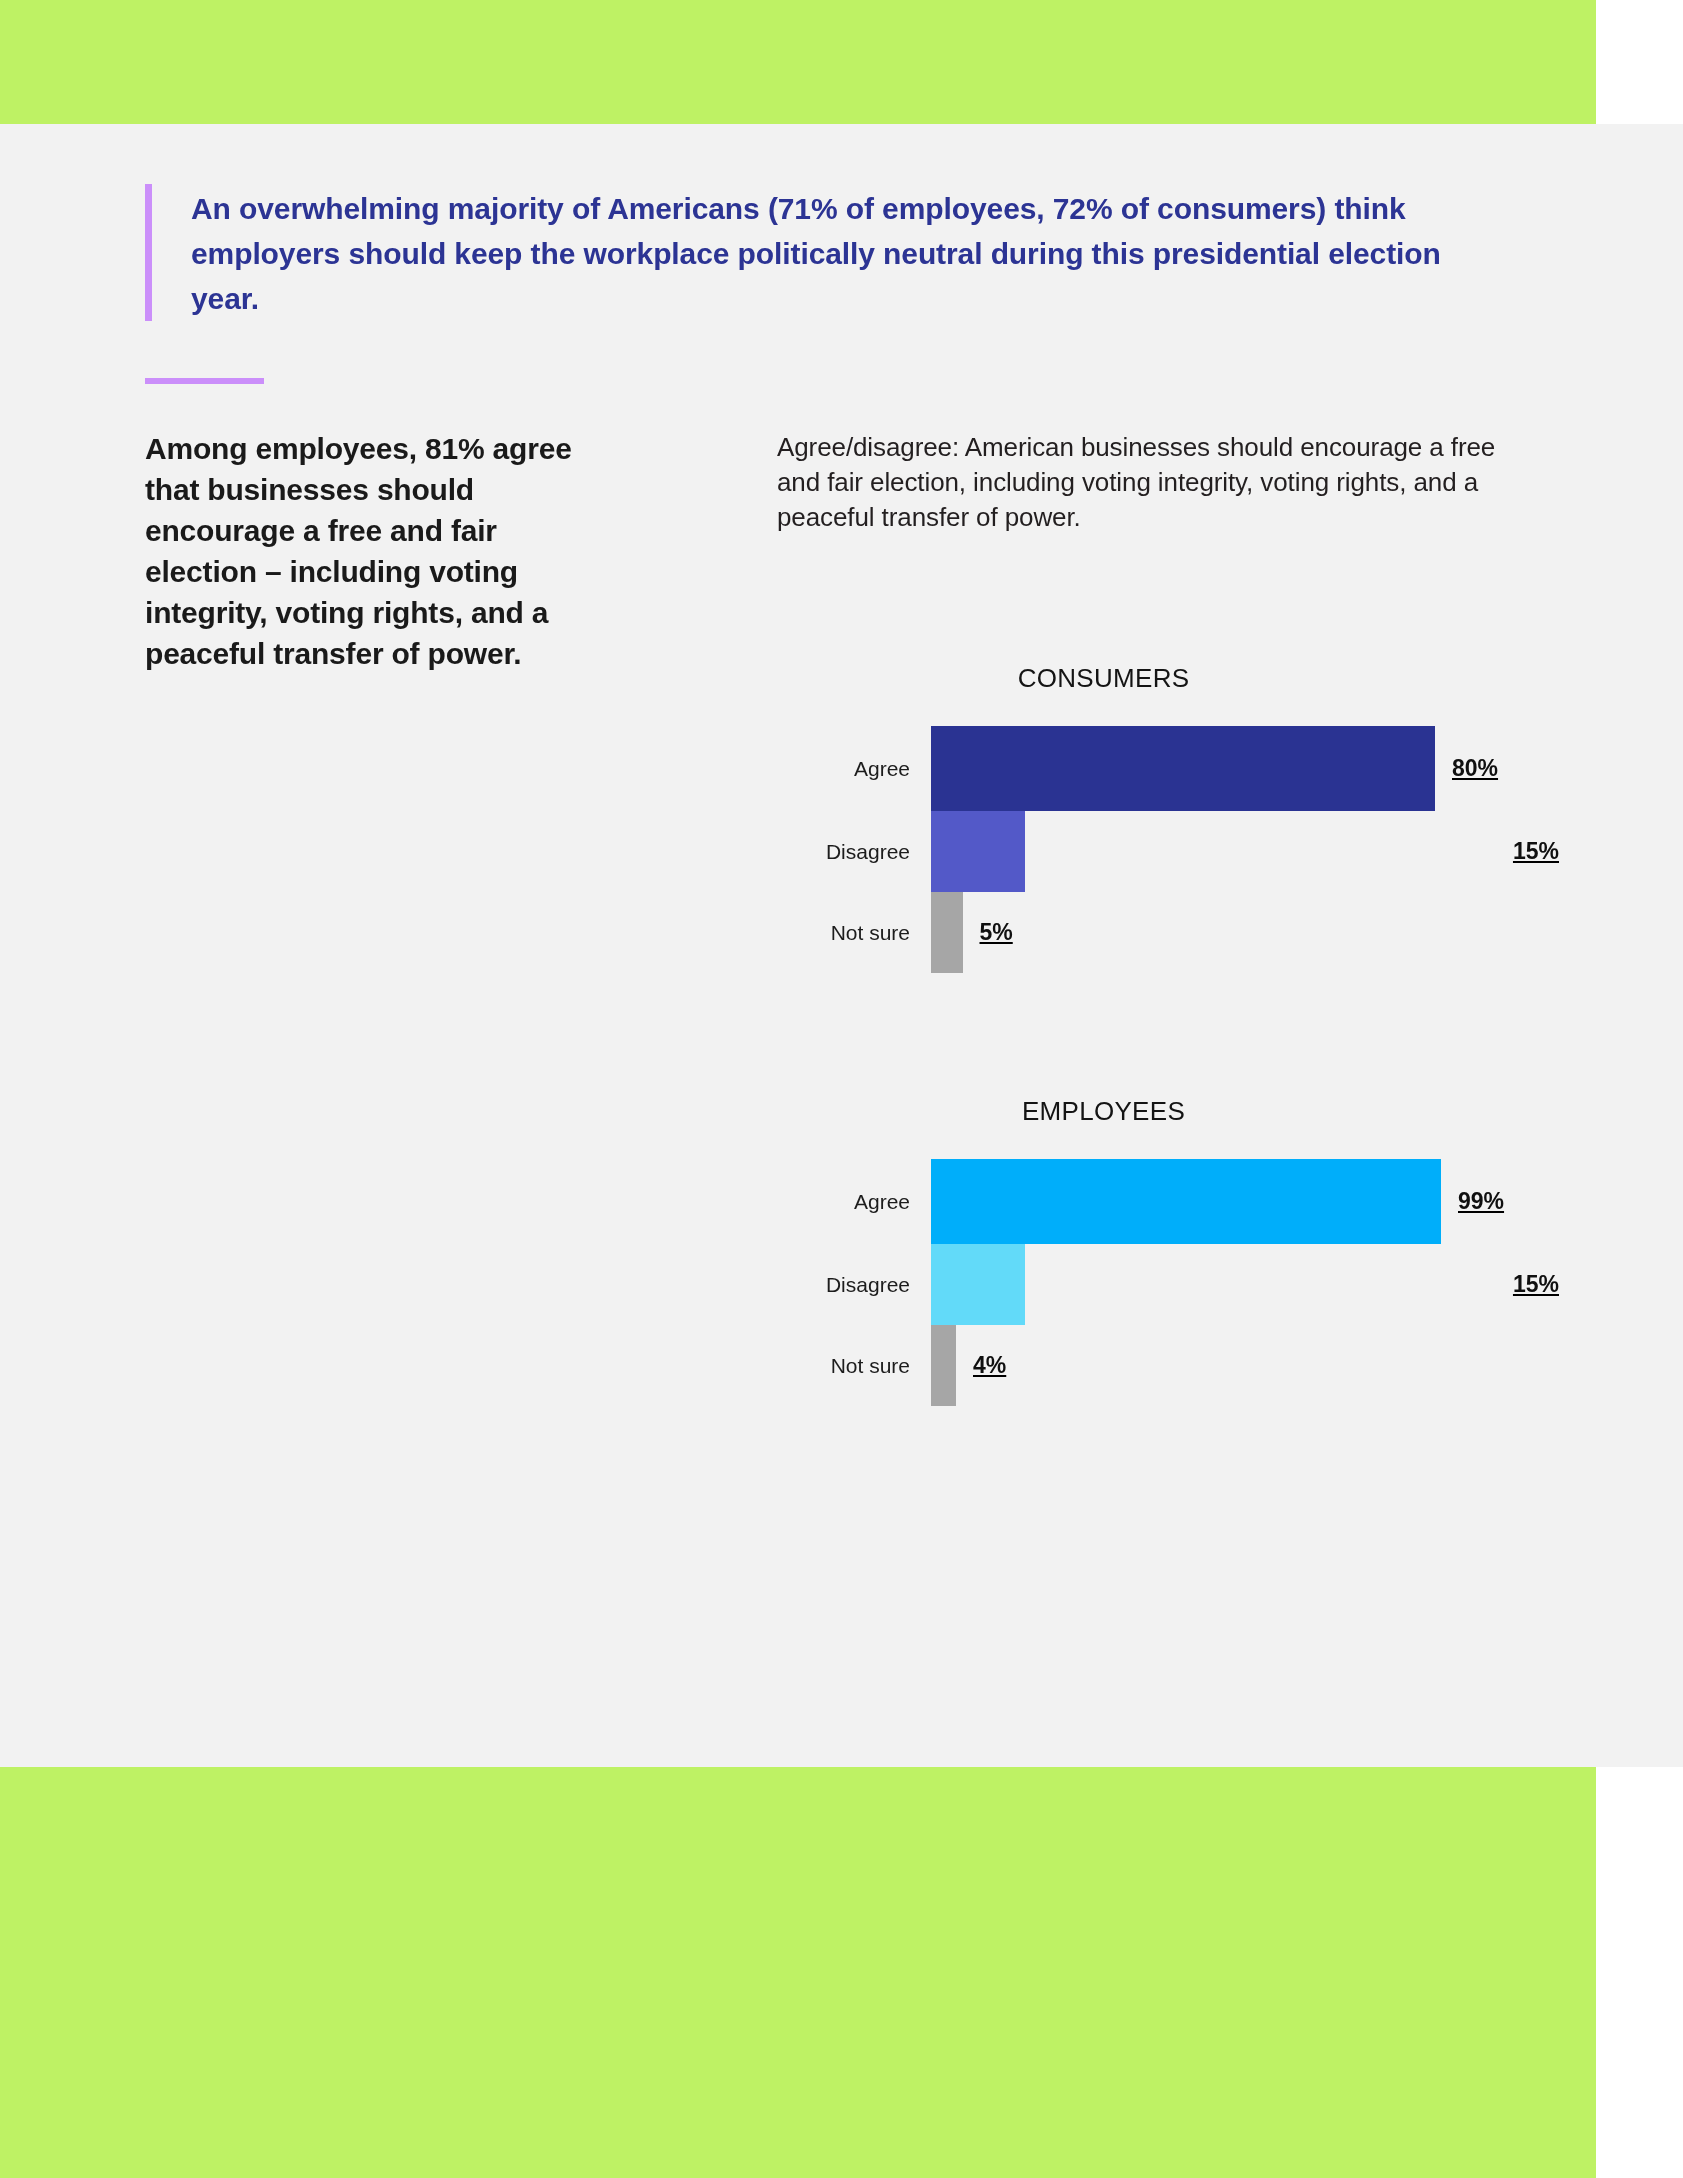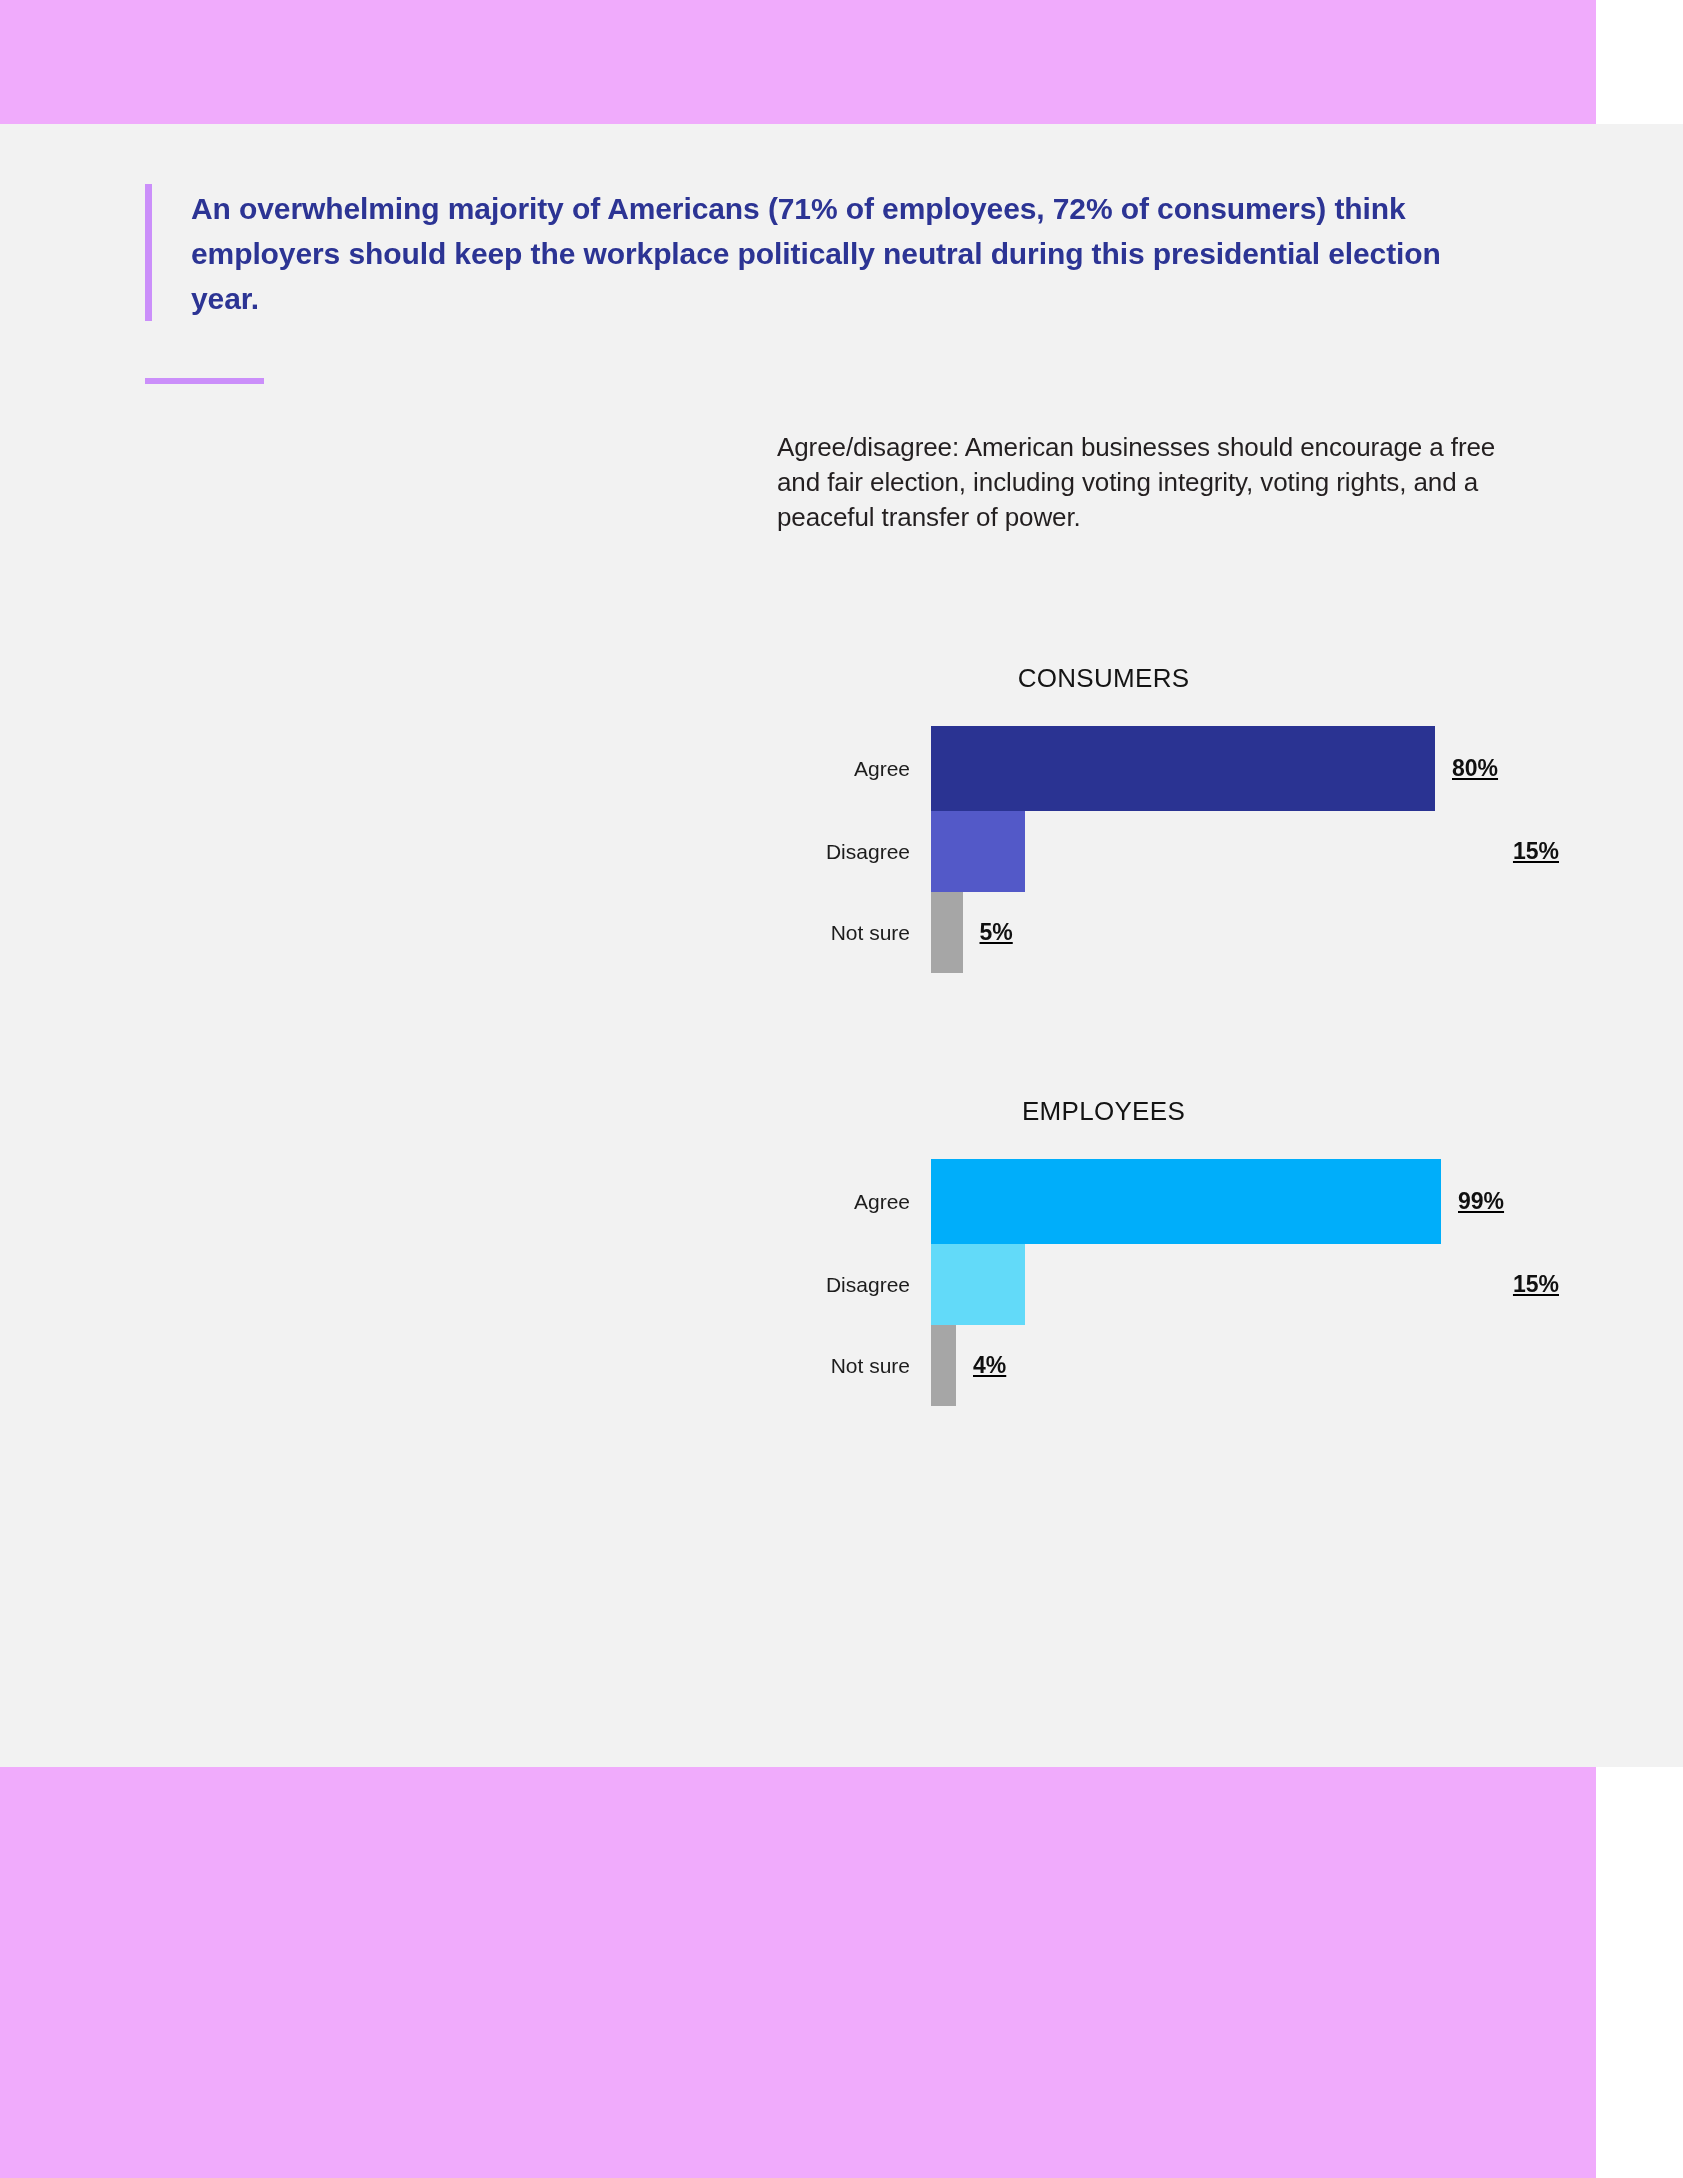--- a/index.html
+++ b/index.html
@@ -9,21 +9,21 @@
     height: 2178px;
     background: #ffffff;
     font-family: "Liberation Sans", sans-serif;
     overflow: hidden;
   }
 
   #page {
     position: relative;
     width: 1596px;
     height: 2178px;
-    background: #f0abfc;
+    background: #bef264;
   }
 
   
   #gray-panel {
     position: absolute;
     left: 0;
     top: 124px;
     width: 1683px;
     height: 1643px;
     background: #f2f2f2;
@@ -167,20 +167,21 @@
 
   <div id="gray-panel"></div>
 
   <div id="headline-block">
     <div id="headline-rule"></div>
     <div id="headline-text">An overwhelming majority of Americans (71% of employees, 72% of consumers) think employers should keep the workplace politically neutral during this presidential election year.</div>
   </div>
 
   <div id="purple-divider"></div>
 
+  <div id="left-summary">Among employees, 81% agree that businesses should encourage a free and fair election – including voting integrity, voting rights, and a peaceful transfer of power.</div>
 
   <div id="question-heading">Agree/disagree: American businesses should encourage a free and fair election, including voting integrity, voting rights, and a peaceful transfer of power.</div>
 
   <div class="chart-block" id="chart-consumers">
     <div class="chart-title">CONSUMERS</div>
     <div class="plot">
 
       <div class="bar-row row-agree">
         <div class="bar-label">Agree</div>
         <div class="bar-track">

